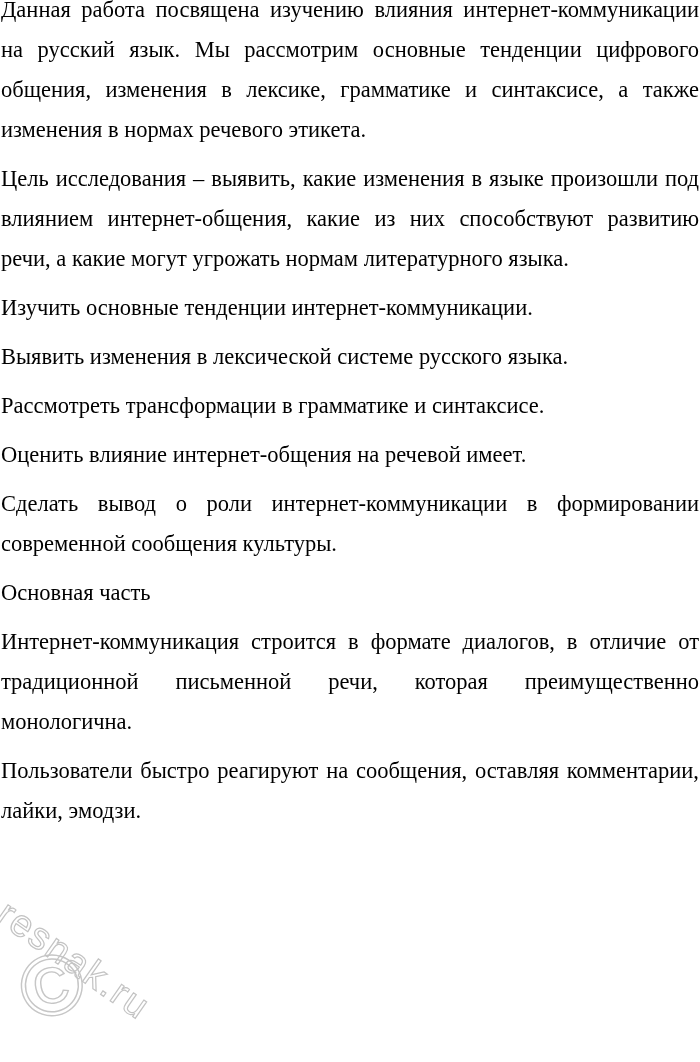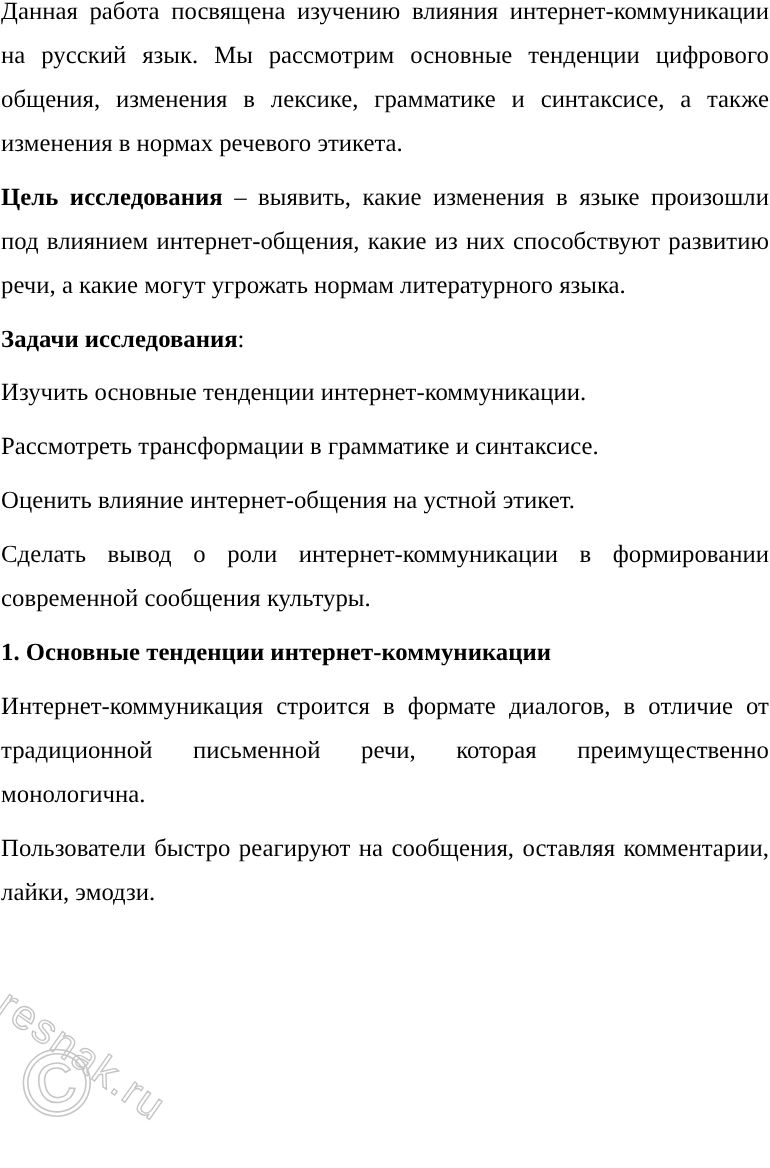--- a/index.html
+++ b/index.html
@@ -18,21 +18,21 @@
     box-sizing: border-box;
     padding: 0 1px;
     font-family: "Liberation Serif", "DejaVu Serif", serif;
     font-size: 22.5px;
     line-height: 40px;
     color: #000000;
     text-align: justify;
     z-index: 1;
   }
   .para { margin: 0 0 9px 0; }
-  .para b { font-weight: bold; }
+  .para b { font-weight: normal; }
   
   .wm {
     position: absolute;
     left: 0; top: 0;
     width: 700px; height: 1062px;
     z-index: 0;
     pointer-events: none;
   }
   .wm-site {
     position: absolute;
@@ -63,21 +63,21 @@
 <body>
 
 <div class="wm">
   <span class="wm-copy">©</span>
   <span class="wm-site">resnak.ru</span>
 </div>
 
 <div class="doc">
   <p class="para"><b></b><span>Данная работа посвящена изучению влияния интернет-коммуникации на русский язык. Мы рассмотрим основные тенденции цифрового общения, изменения в лексике, грамматике и синтаксисе, а также изменения в нормах речевого этикета.</span></p>
   <p class="para"><b>Цель исследования</b><span> – выявить, какие изменения в языке произошли под влиянием интернет-общения, какие из них способствуют развитию речи, а какие могут угрожать нормам литературного языка.</span></p>
-  <p class="para"><b>Задачи исследования</b><span>:</span></p>
   <p class="para"><b></b><span>Изучить основные тенденции интернет-коммуникации.</span></p>
+  <p class="para"><b></b><span>Выявить изменения в лексической системе русского языка.</span></p>
   <p class="para"><b></b><span>Рассмотреть трансформации в грамматике и синтаксисе.</span></p>
-  <p class="para"><b></b><span>Оценить влияние интернет-общения на устной этикет.</span></p>
+  <p class="para"><b></b><span>Оценить влияние интернет-общения на речевой имеет.</span></p>
   <p class="para"><b></b><span>Сделать вывод о роли интернет-коммуникации в формировании современной сообщения культуры.</span></p>
-  <p class="para"><b>1. Основные тенденции интернет-коммуникации</b><span></span></p>
+  <p class="para"><b>Основная часть</b><span></span></p>
   <p class="para"><b></b><span>Интернет-коммуникация строится в формате диалогов, в отличие от традиционной письменной речи, которая преимущественно монологична.</span></p>
   <p class="para"><b></b><span>Пользователи быстро реагируют на сообщения, оставляя комментарии, лайки, эмодзи.</span></p>
 </div>
 
 </body></html>

